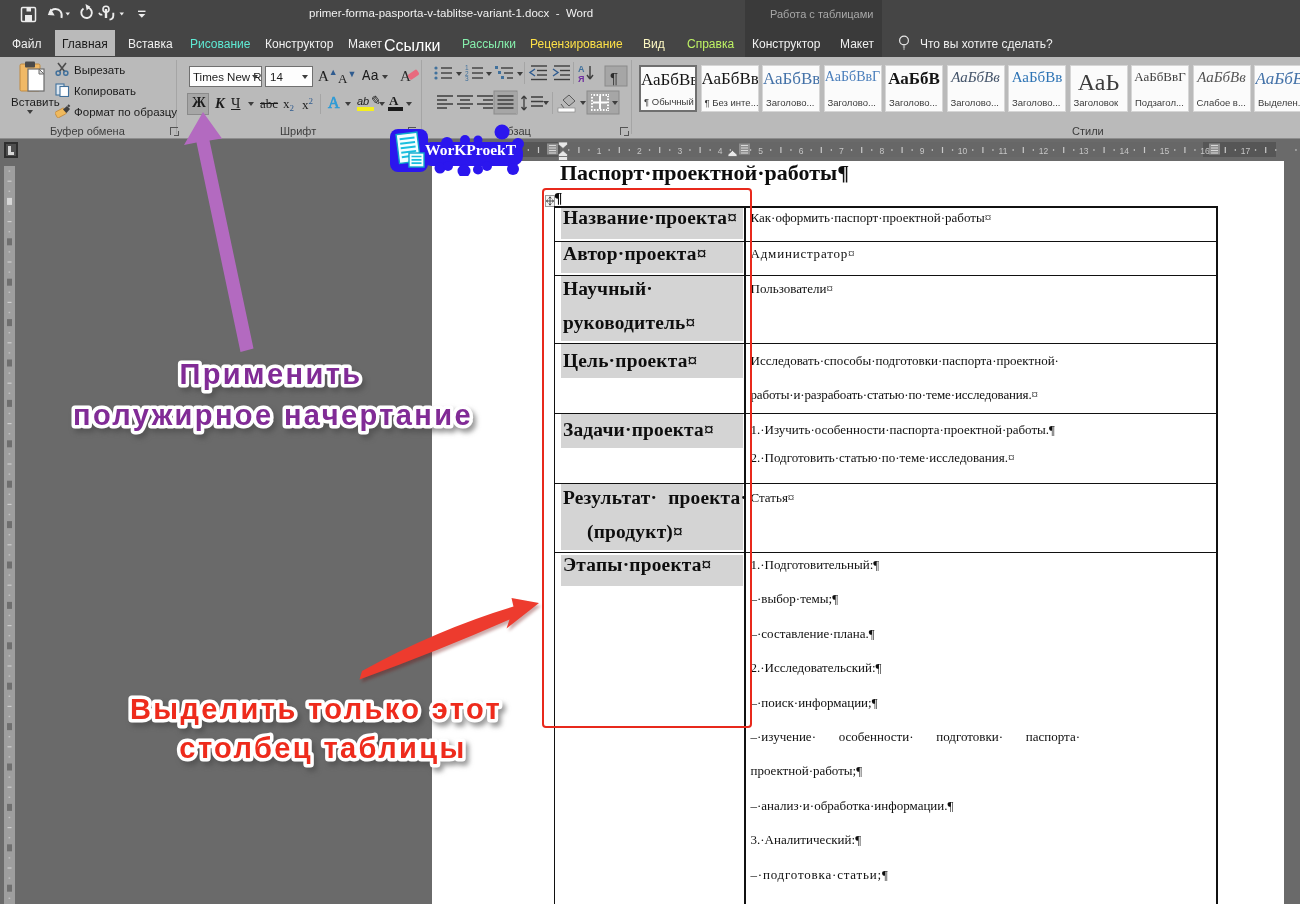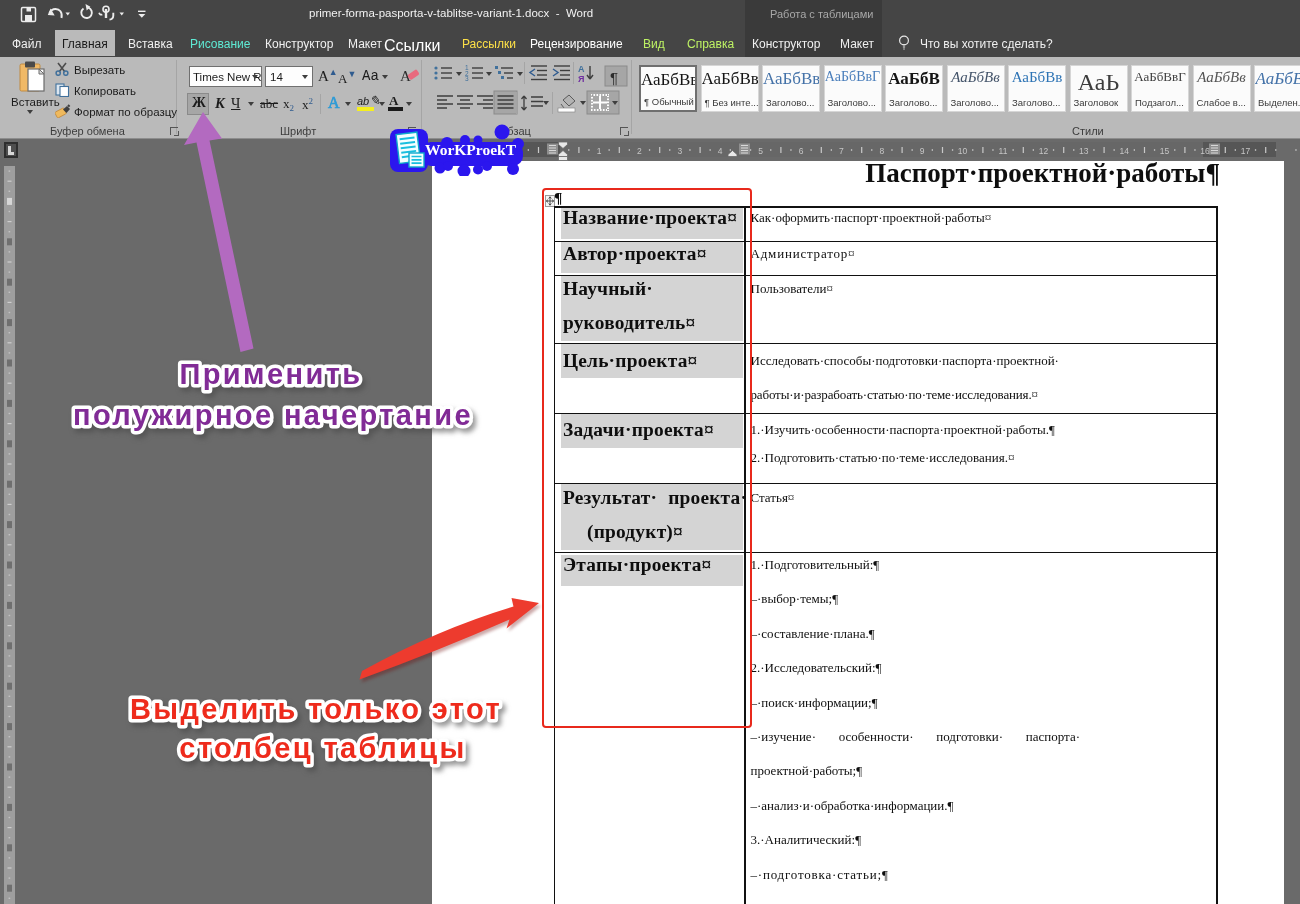--- a/index.html
+++ b/index.html
@@ -43,23 +43,23 @@
 </svg>
 
 <div class="ab" style="left:55px;top:30px;width:60px;height:26px;background:#bababa"></div>
 <div class="ui" style="left:12px;top:37px;font-size:12px;color:#f0f0f0">Файл</div>
 <div class="ui" style="left:62px;top:37px;font-size:12px;color:#1b1b1b">Главная</div>
 <div class="ui" style="left:128px;top:37px;font-size:12px;color:#f0f0f0">Вставка</div>
 <div class="ui" style="left:190px;top:37px;font-size:12px;color:#5eead4">Рисование</div>
 <div class="ui" style="left:265px;top:37px;font-size:12px;color:#f0f0f0">Конструктор</div>
 <div class="ui" style="left:348px;top:37px;font-size:12px;color:#f0f0f0">Макет</div>
 <div class="ui" style="left:384px;top:37px;font-size:16px;color:#ffffff">Ссылки</div>
-<div class="ui" style="left:462px;top:37px;font-size:12px;color:#fde047">Рассылки</div>
-<div class="ui" style="left:530px;top:37px;font-size:12px;color:#ffffff">Рецензирование</div>
-<div class="ui" style="left:643px;top:37px;font-size:12px;color:#bef264">Вид</div>
+<div class="ui" style="left:462px;top:37px;font-size:12px;color:#86efac">Рассылки</div>
+<div class="ui" style="left:530px;top:37px;font-size:12px;color:#fde047">Рецензирование</div>
+<div class="ui" style="left:643px;top:37px;font-size:12px;color:#fef9c3">Вид</div>
 <div class="ui" style="left:687px;top:37px;font-size:12px;color:#bef264">Справка</div>
 <div class="ui" style="left:752px;top:37px;font-size:12px;color:#f0f0f0">Конструктор</div>
 <div class="ui" style="left:840px;top:37px;font-size:12px;color:#f0f0f0">Макет</div>
 <svg class="ab" style="left:896px;top:34px" width="16" height="18" viewBox="0 0 16 18" fill="none" stroke="#e8e8e8" stroke-width="1.2">
  <circle cx="8" cy="6.5" r="4.4"></circle>
     <path d="M6.6 10.8 h2.8 M6.9 13 h2.2 M7.3 15 h1.4" stroke-width="1.1"></path>
 </svg>
 <div class="ui" style="left:920px;top:37px;font-size:12px;color:#f0f0f0">Что вы хотите сделать?</div>
 
 <div class="ab" style="left:0;top:57px;width:1300px;height:82px;background:#bababa;border-bottom:1px solid #8d8d8d"></div>
@@ -451,21 +451,21 @@
  <rect x="4.6" y="590.2" width="1.6" height="1.4" fill="#c2c2c2"></rect>
  <rect x="4.6" y="610.4" width="1.6" height="1.4" fill="#c2c2c2"></rect>
  <rect x="4.6" y="630.6" width="1.6" height="1.4" fill="#c2c2c2"></rect>
  <rect x="4.6" y="650.8" width="1.6" height="1.4" fill="#c2c2c2"></rect>
  <rect x="4.6" y="671.0" width="1.6" height="1.4" fill="#c2c2c2"></rect>
  <rect x="4.6" y="691.2" width="1.6" height="1.4" fill="#c2c2c2"></rect>
  <rect x="4.6" y="711.4" width="1.6" height="1.4" fill="#c2c2c2"></rect>
  <rect x="4.6" y="731.6" width="1.6" height="1.4" fill="#c2c2c2"></rect>
 </svg>
 
-<div class="tl b" style="left:560px;top:156px;width:660px;text-align:right;font-size:27px;letter-spacing:0">Паспорт·проектной·работы<span style="font-weight:bold">¶</span></div>
+<div class="tl b" style="left:560px;top:156px;width:660px;text-align:left;font-size:22px;letter-spacing:0">Паспорт·проектной·работы<span style="font-weight:bold">¶</span></div>
 
 <div class="tl b" style="left:554px;top:188px;font-size:15.5px;line-height:20px">¶</div>
 <svg class="ab" style="left:545px;top:195px" width="10" height="12" viewBox="0 0 10 12">
  <rect x="0.5" y="0.5" width="9" height="11" fill="#f4f4f4" stroke="#9a9a9a"></rect>
  <path d="M5 1.8 v8.4 M1.3 6 h7.4 M5 1.8 l-1.3 1.7 M5 1.8 l1.3 1.7 M5 10.2 l-1.3 -1.7 M5 10.2 l1.3 -1.7 M1.3 6 l1.7 -1.3 M1.3 6 l1.7 1.3 M8.7 6 l-1.7 -1.3 M8.7 6 l-1.7 1.3" stroke="#3e3e3e" stroke-width="0.9"></path>
 </svg>
 
 <div class="ab" style="left:553.5px;top:206px;width:664px;height:1.5px;background:#111"></div>
 <div class="ab" style="left:553.5px;top:240.5px;width:664px;height:1.5px;background:#111"></div>
 <div class="ab" style="left:553.5px;top:274.5px;width:664px;height:1.5px;background:#111"></div>

